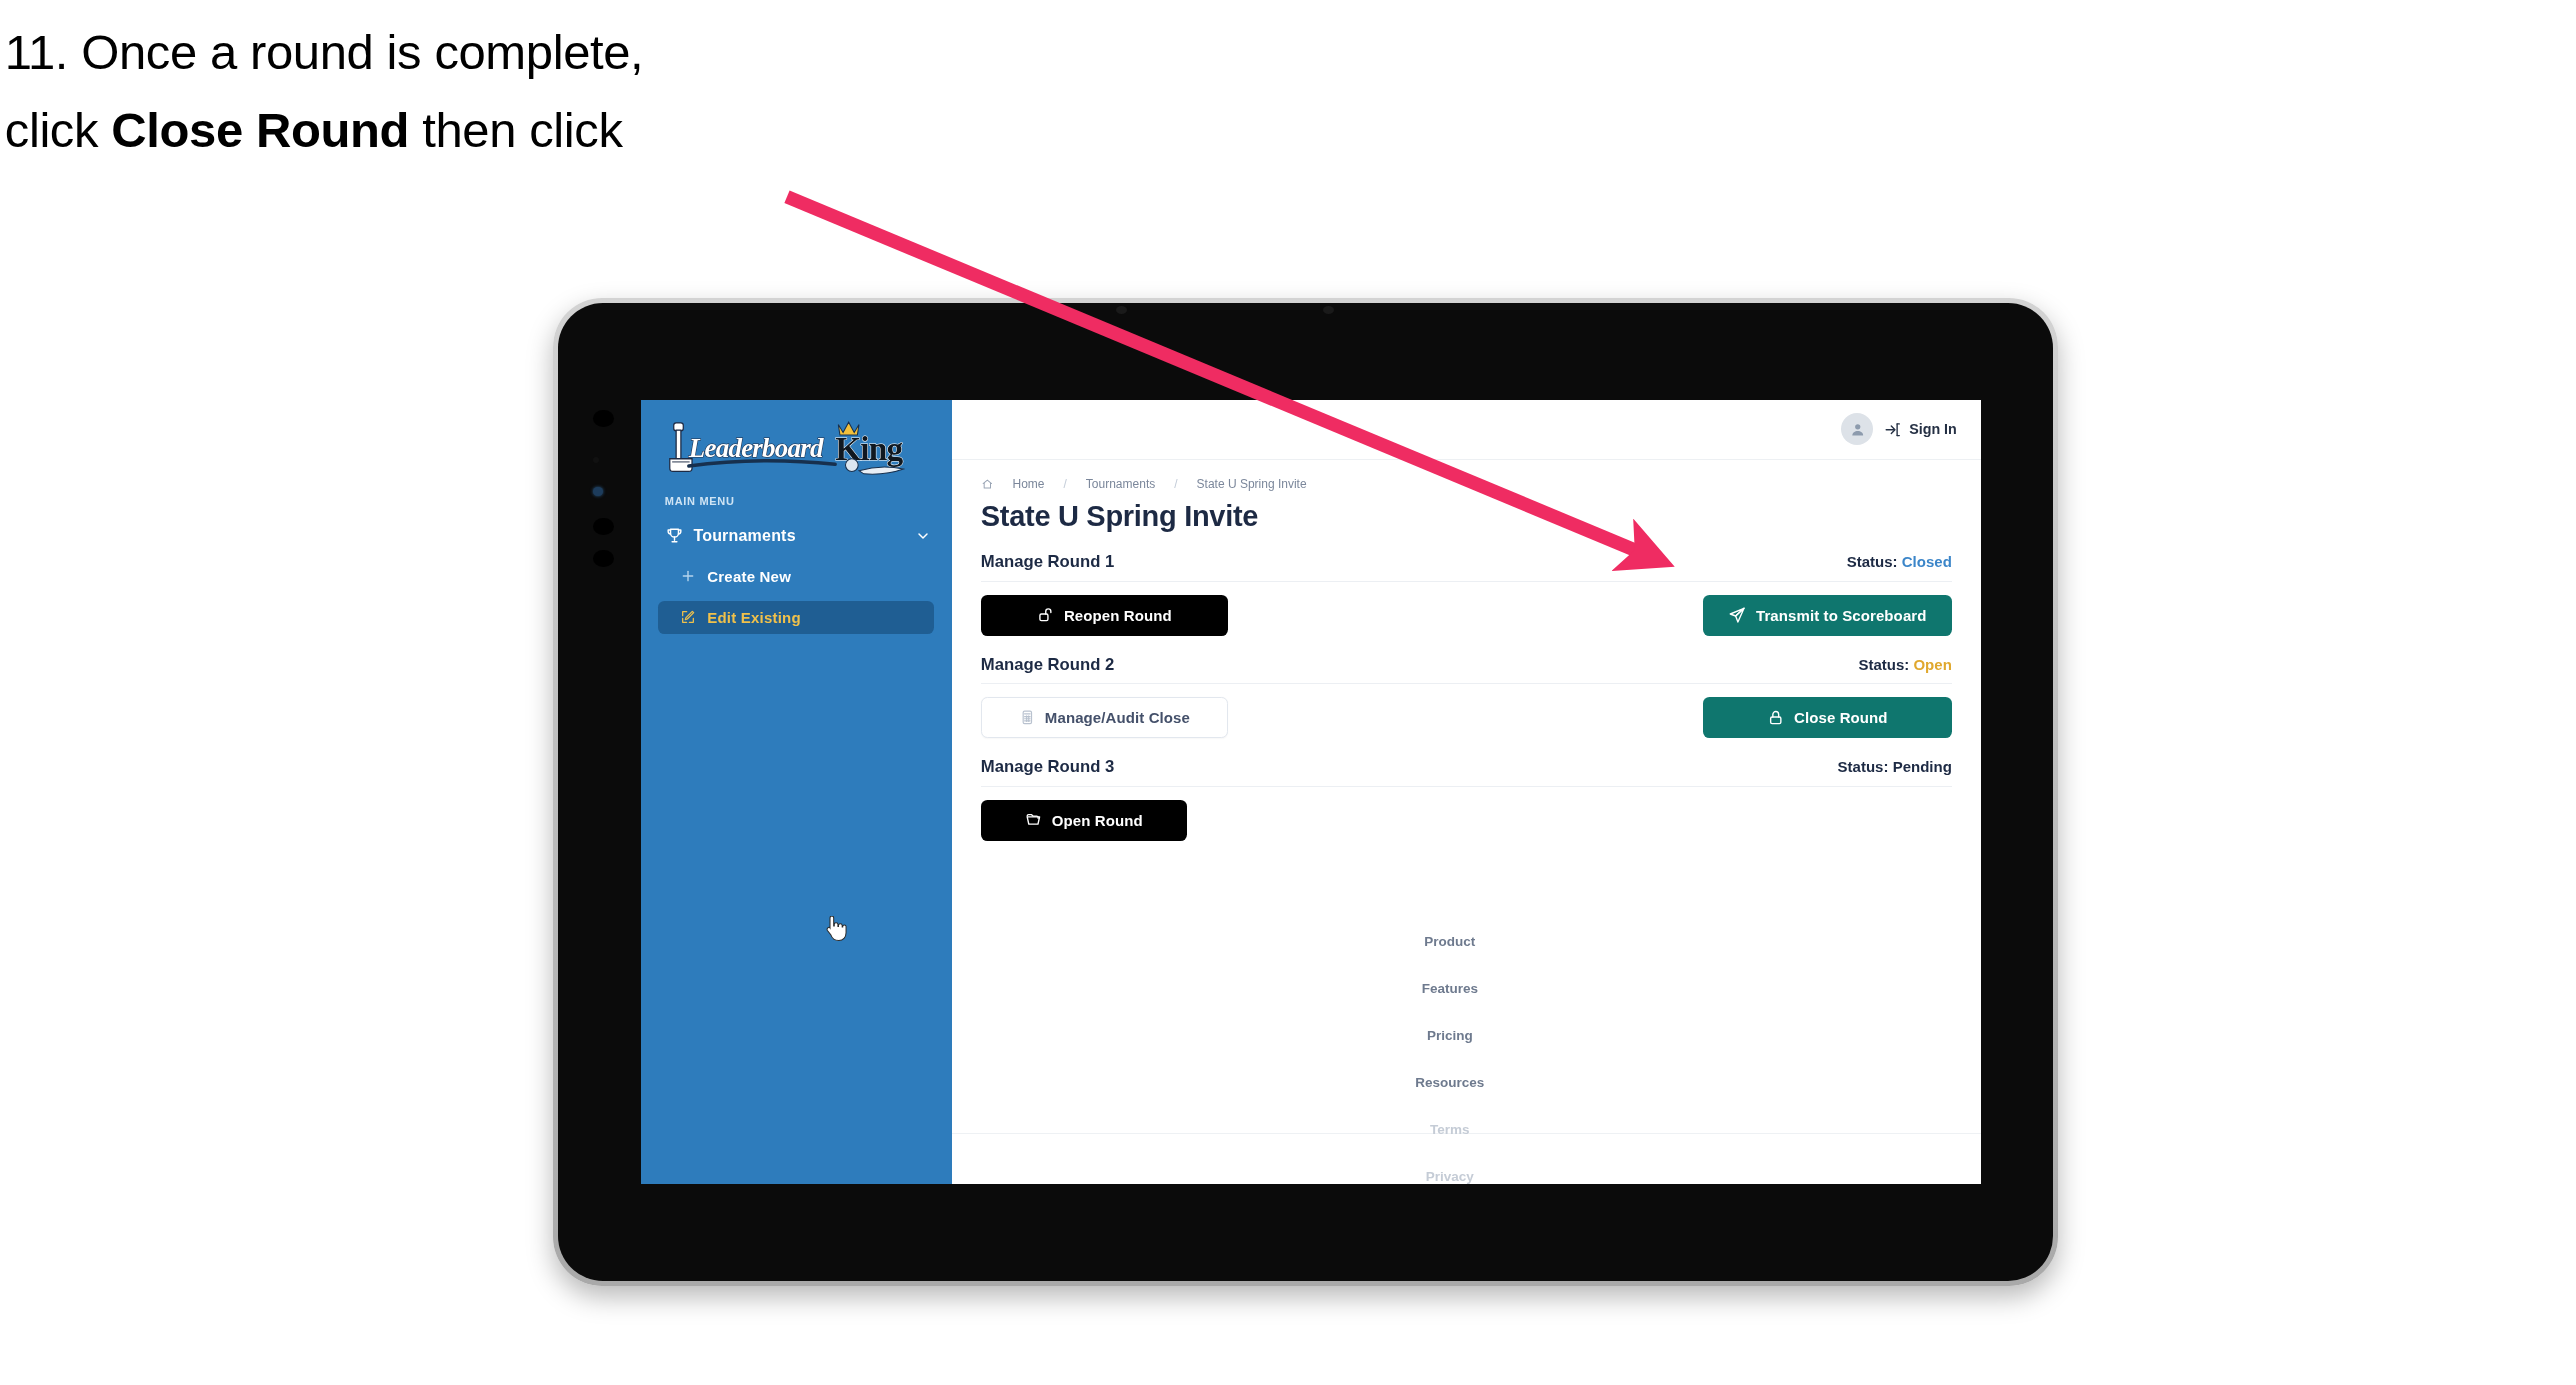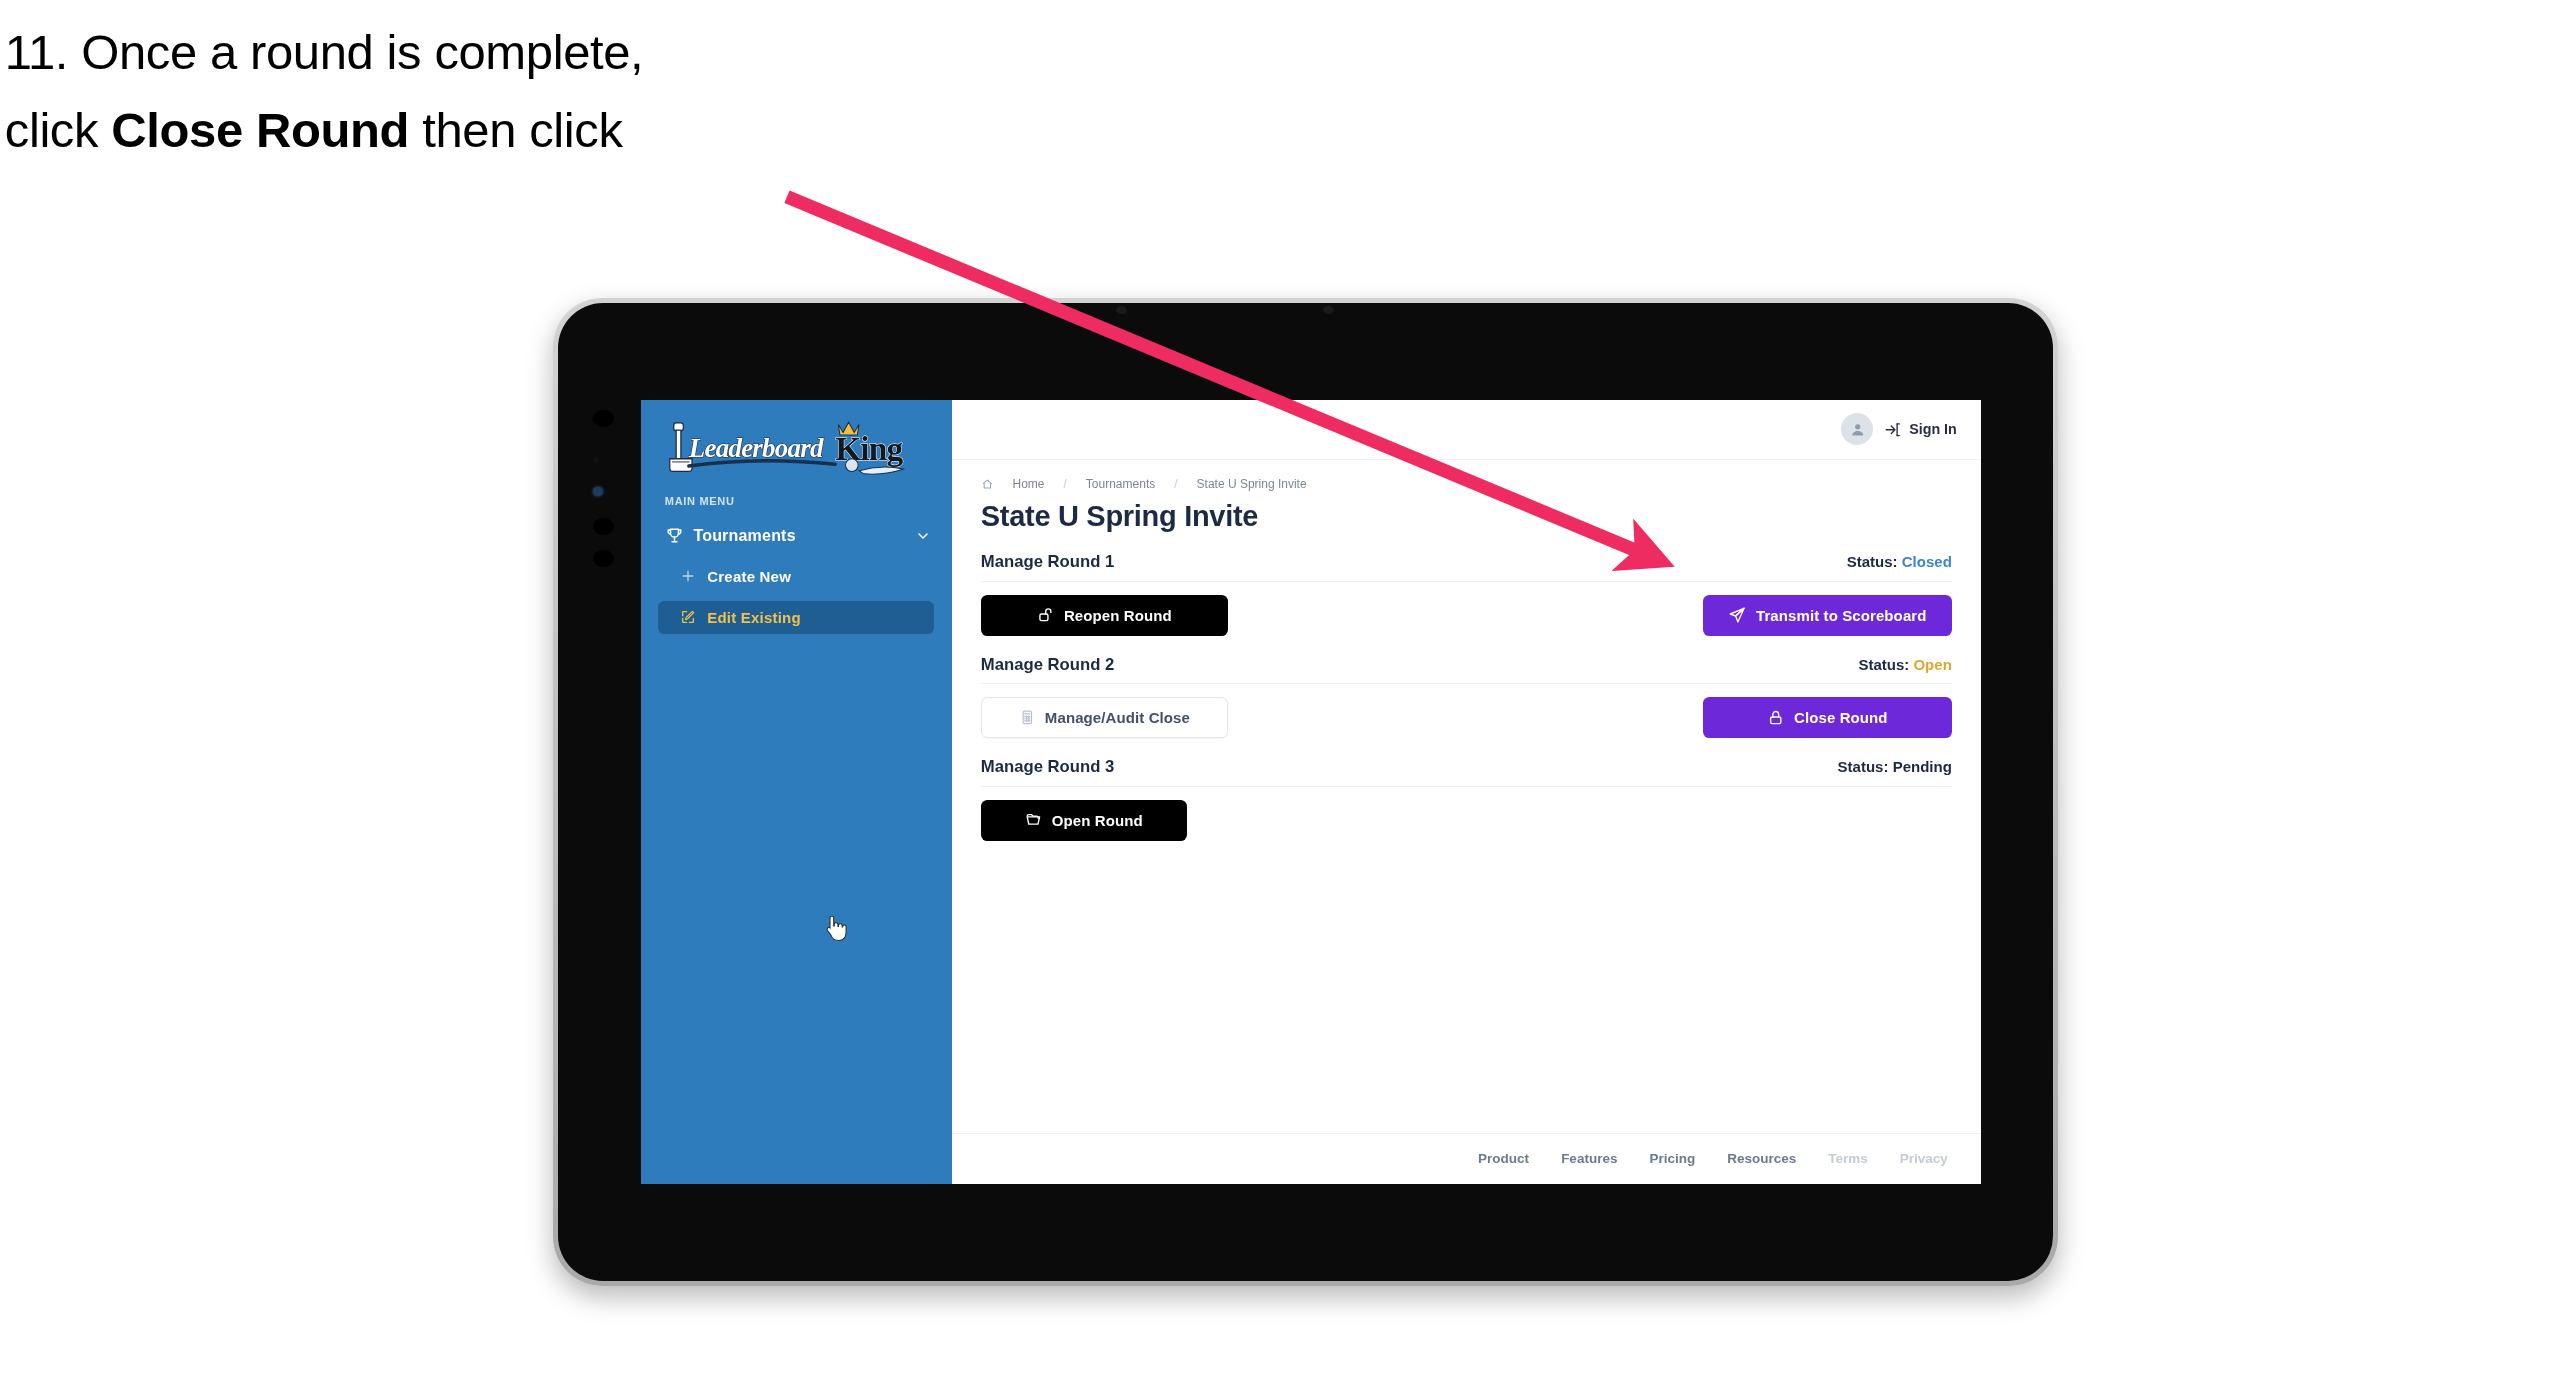--- a/index.html
+++ b/index.html
@@ -214,38 +214,39 @@
     border-radius: 6.4px;
     font-size: 15px;
     font-weight: bold;
     letter-spacing: 0.1px;
     border: none;
     cursor: pointer;
     padding: 0 21px;
   }
   .btn svg { flex-shrink: 0; }
   .btn-gold { background: #000000; color: #ffffff; min-width: 247px; }
-  .btn-blue { background: #6d28d9; color: #ffffff; min-width: 249px; align-items: center; }
+  .btn-blue { background: #0f766e; color: #ffffff; min-width: 249px; align-items: center; }
   .btn-ghost {
     background: #ffffff; color: #44506a;
     border: 0.8px solid #e2e7ee; min-width: 247px;
     box-shadow: 0 0.8px 1.6px rgba(0,0,0,0.03);
   }
   .spacer-btn { width: 247px; height: 0.8px; }
 
   .footer {
     border-top: 0.8px solid #eef1f4;
     height: 51px;
     display: flex;
     align-items: center;
     justify-content: flex-end;
     gap: 32px;
     padding-right: 33px;
     font-size: 13.5px;
     font-weight: bold;
+    flex-direction: column;
   }
   .footer a { color: #6e7a8e; text-decoration: none; }
   .footer a.muted { color: #c5ccd6; }
 
   
   .arrow-layer {
     position: absolute;
     left: 0; top: 0;
     width: 2576px; height: 1386px;
     pointer-events: none;

